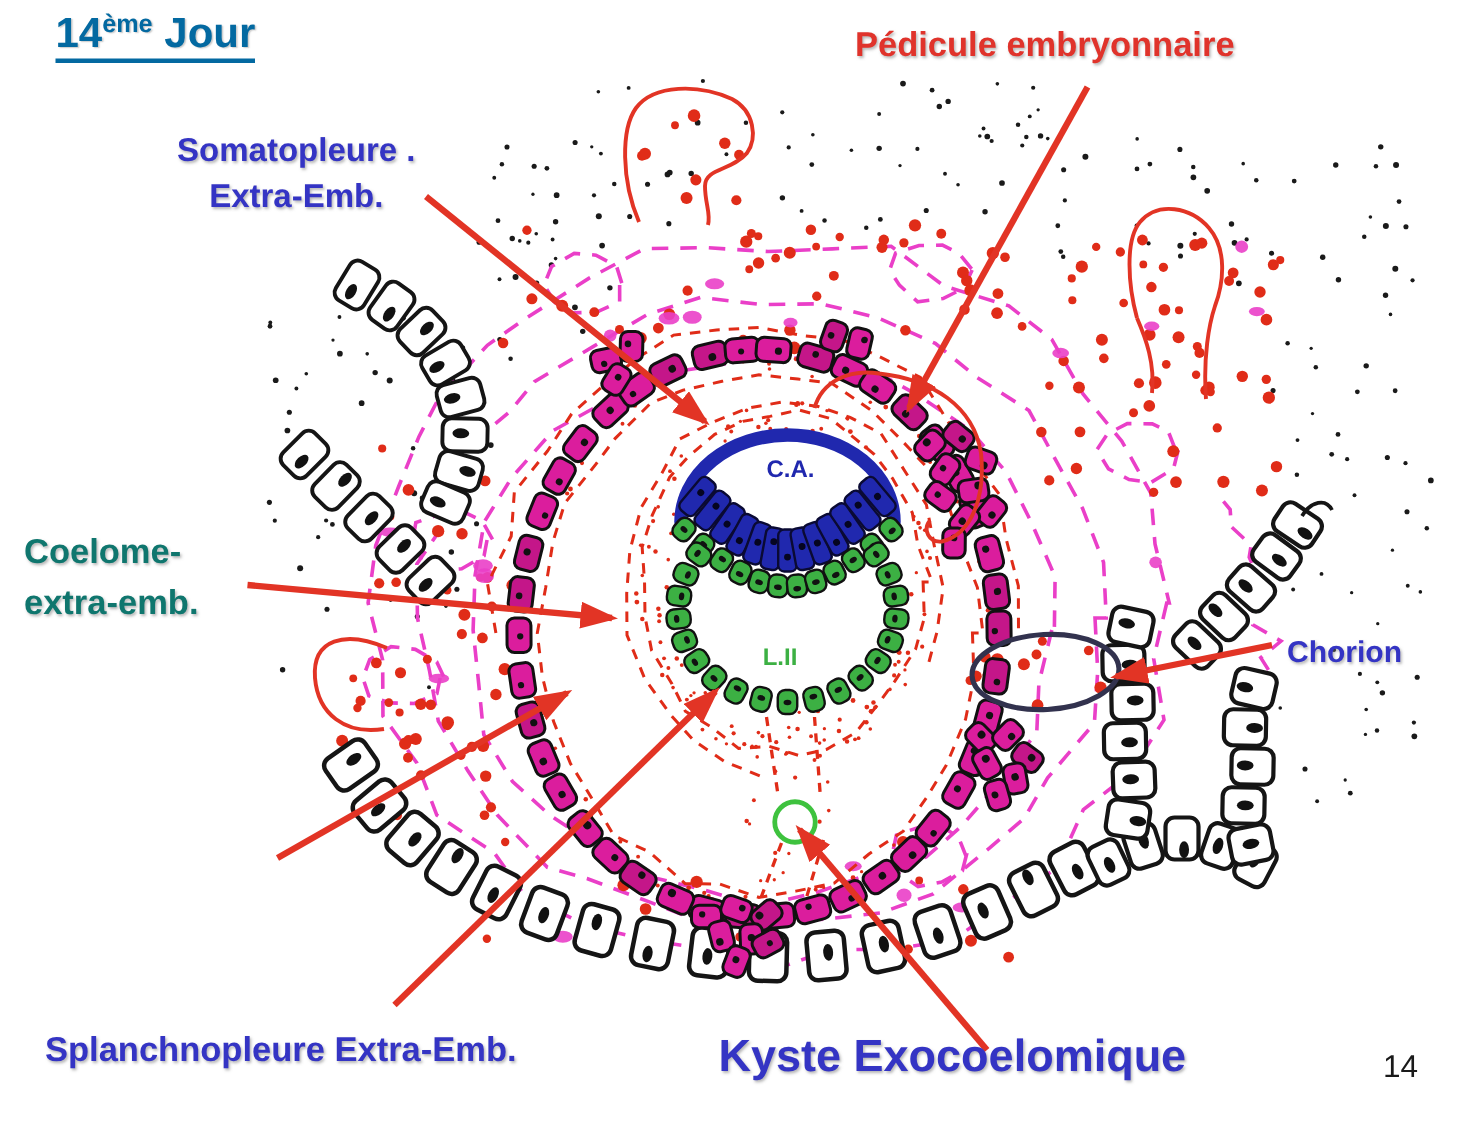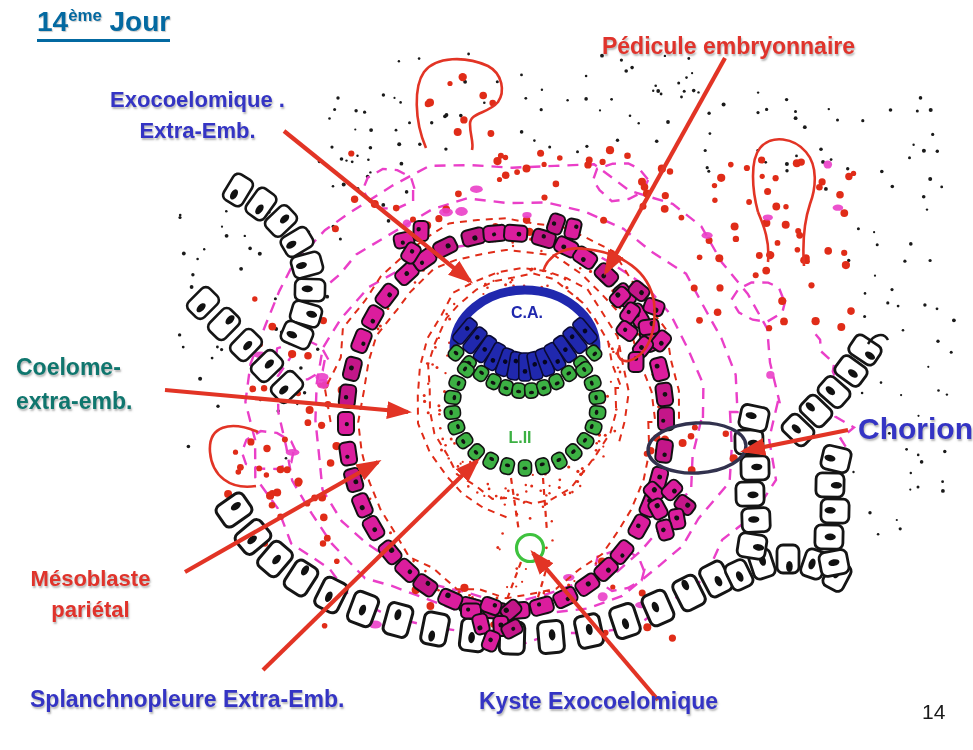--- a/index.html
+++ b/index.html
@@ -1351,36 +1351,32 @@
         <line x1="848" y1="430" x2="744" y2="451" marker-end="url(#ah)"></line>
         <line x1="185" y1="572" x2="378" y2="462" marker-end="url(#ah)"></line>
         <line x1="263" y1="670" x2="477" y2="461" marker-end="url(#ah)"></line>
         <line x1="658" y1="700" x2="533" y2="553" marker-end="url(#ah)"></line>
       </g>
     </svg>
 
   <div class="title" style="color: #0369a1; margin-left: 27px;"><span>14</span><sup>ème</sup><span> Jour</span></div>
 
   <div class="lbl lbl-blue center" style="left: 95px; top: 84px; width: 205px; font-size: 22px; line-height: 31px; color: rgb(52, 52, 196);">
-    <span class="ln">Exocoelomique .</span>
+    <span class="ln">Somatopleure .</span>
     <span class="ln">Extra-Emb.</span>
   </div>
 
-  <div class="lbl lbl-red center" style="left: 586px; top: 16px; width: 285px; font-size: 23px; color: rgb(224, 51, 43); margin-top: 17px;">Pédicule embryonnaire</div>
+  <div class="lbl lbl-red center" style="left: 554px; top: 16px; width: 285px; font-size: 23px; color: rgb(224, 51, 43);">Pédicule embryonnaire</div>
 
   <div class="lbl lbl-blue" style="left: 16px; top: 350px; font-size: 23px; line-height: 34px; color: #0f766e;">
     <span class="ln">Coelome-</span>
     <span class="ln">extra-emb.</span>
   </div>
 
-  <div class="lbl lbl-blue" style="left: 858px; top: 412px; font-size: 30px; color: rgb(52, 52, 196);">Chorion</div>
+  <div class="lbl lbl-blue" style="left: 858px; top: 424px; font-size: 20px; color: rgb(52, 52, 196);">Chorion</div>
 
-  <div class="lbl lbl-red center" style="left: 8px; top: 563px; width: 165px; font-size: 22px; line-height: 31px; color: rgb(224, 51, 43);">
-    <span class="ln">Mésoblaste</span>
-    <span class="ln">pariétal</span>
-  </div>
 
   <div class="lbl lbl-blue" style="left: 30px; top: 686px; font-size: 23px; color: rgb(52, 52, 196); text-align: right;">Splanchnopleure Extra-Emb.</div>
 
-  <div class="lbl lbl-blue" style="left: 479px; top: 688px; font-size: 23px; color: rgb(52, 52, 196);">Kyste Exocoelomique</div>
+  <div class="lbl lbl-blue" style="left: 479px; top: 688px; font-size: 30px; color: rgb(52, 52, 196);">Kyste Exocoelomique</div>
 
   <div class="page-num">14</div>
 </div>
 
 </body></html>

